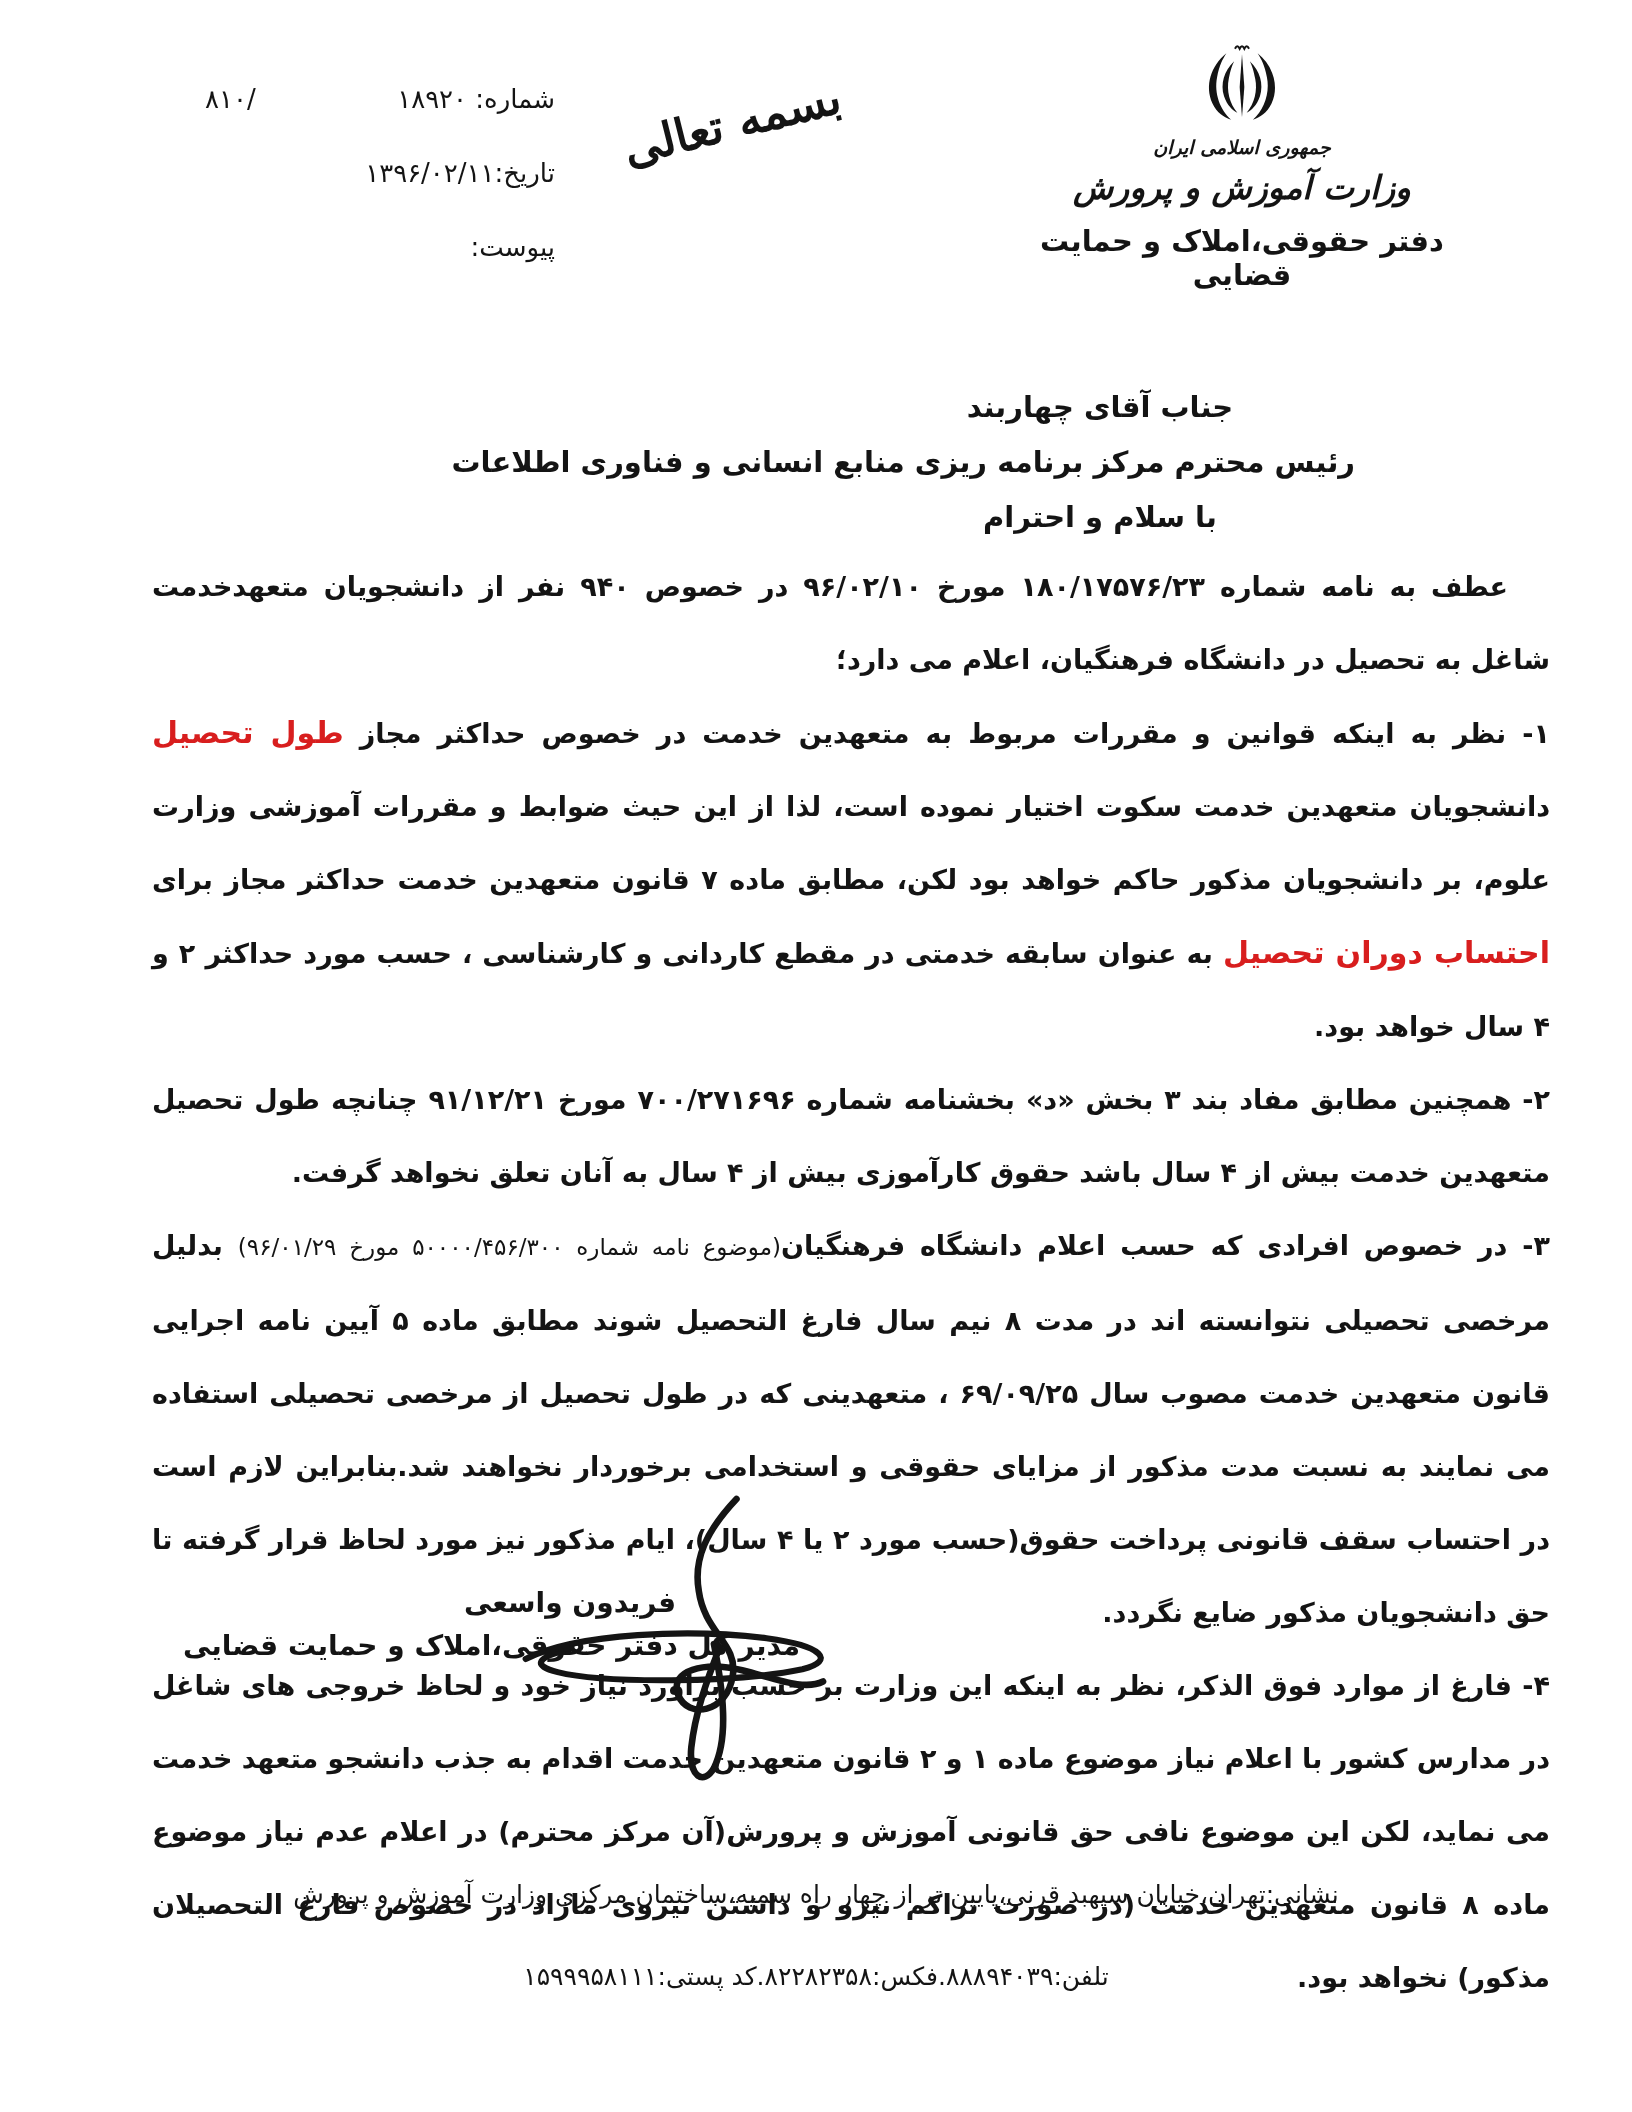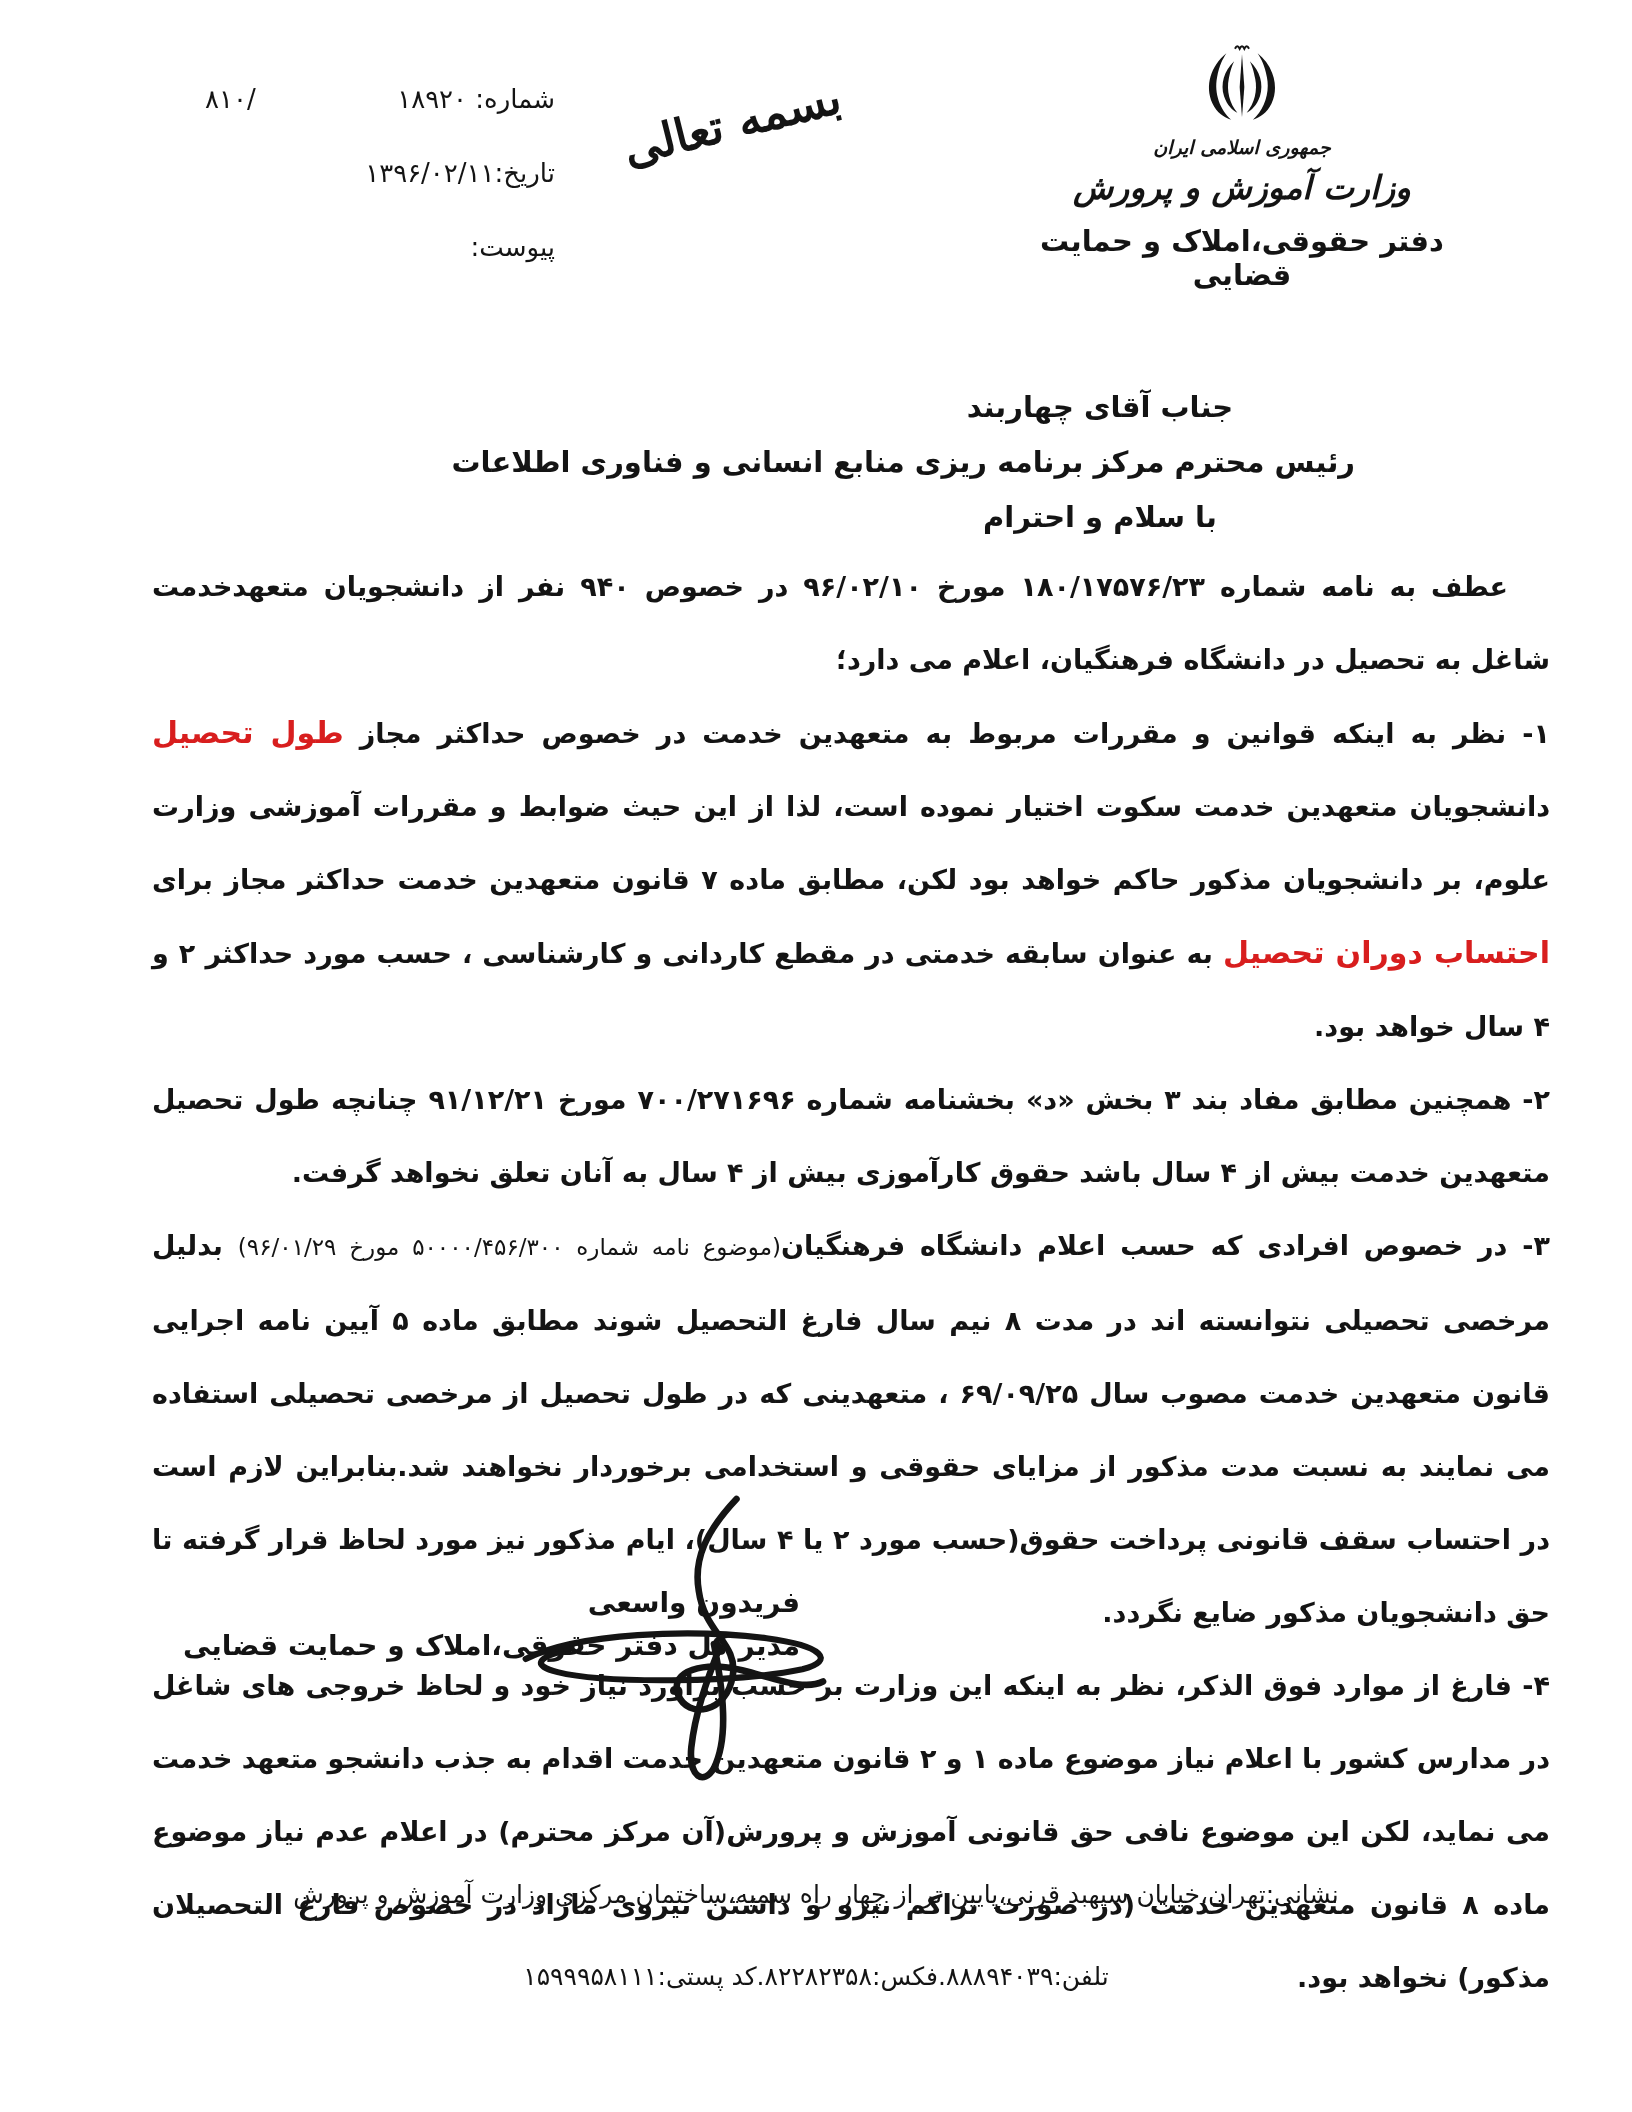--- a/index.html
+++ b/index.html
@@ -49,21 +49,21 @@
     direction:rtl;text-align:justify;
     font-size:27px;font-weight:bold;line-height:73px;
   }
   .body-text p{margin:0;padding:0;}
   .intro{text-indent:42px;}
   .red{color:#d81e1e;font-size:30px;}
   .paren-light{font-weight:normal;font-size:23px;}
   
   .signature{
     position:absolute;top:1586px;left:340px;width:460px;
-    text-align:right;direction:rtl;
+    text-align:center;direction:rtl;
     font-size:28px;font-weight:bold;
   }
   .signature .sig-name{margin-bottom:10px;}
   .signature .sig-title{white-space:nowrap;}
   .scribble{position:absolute;top:1482px;left:520px;width:320px;height:320px;}
   
   .footer-line{
     position:absolute;left:0;width:100%;
     text-align:center;direction:rtl;
     font-size:25px;font-weight:normal;

